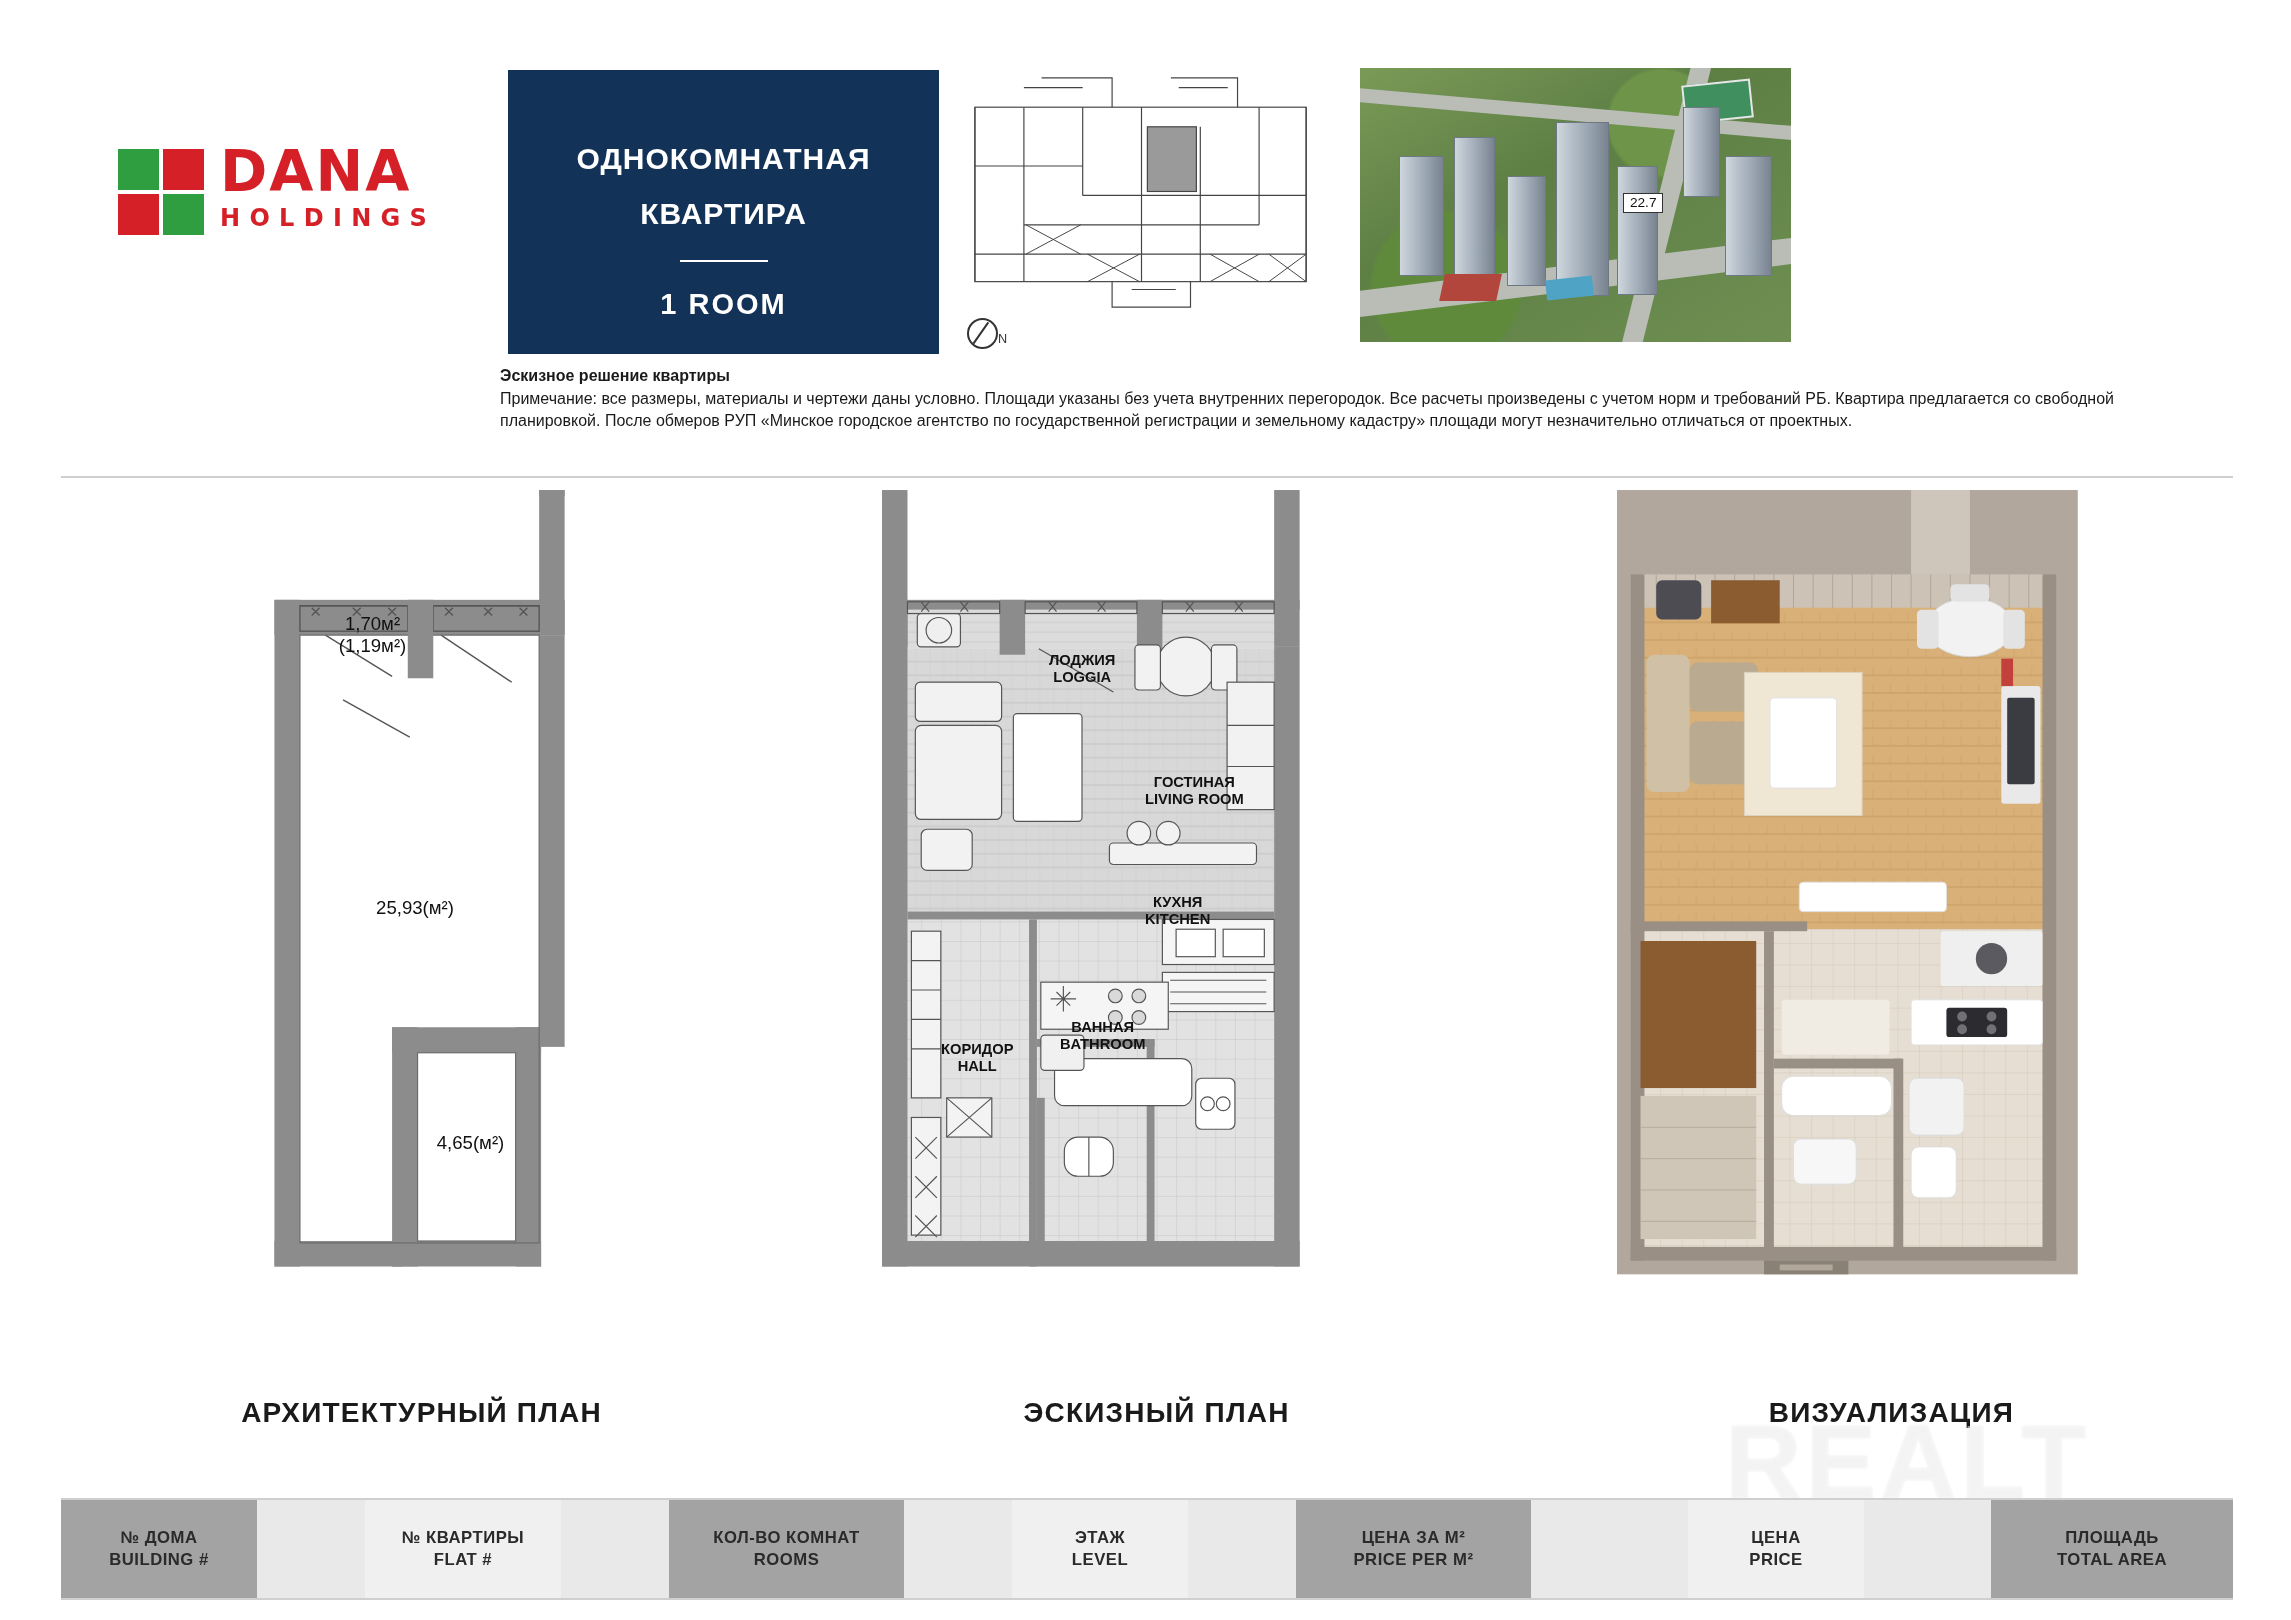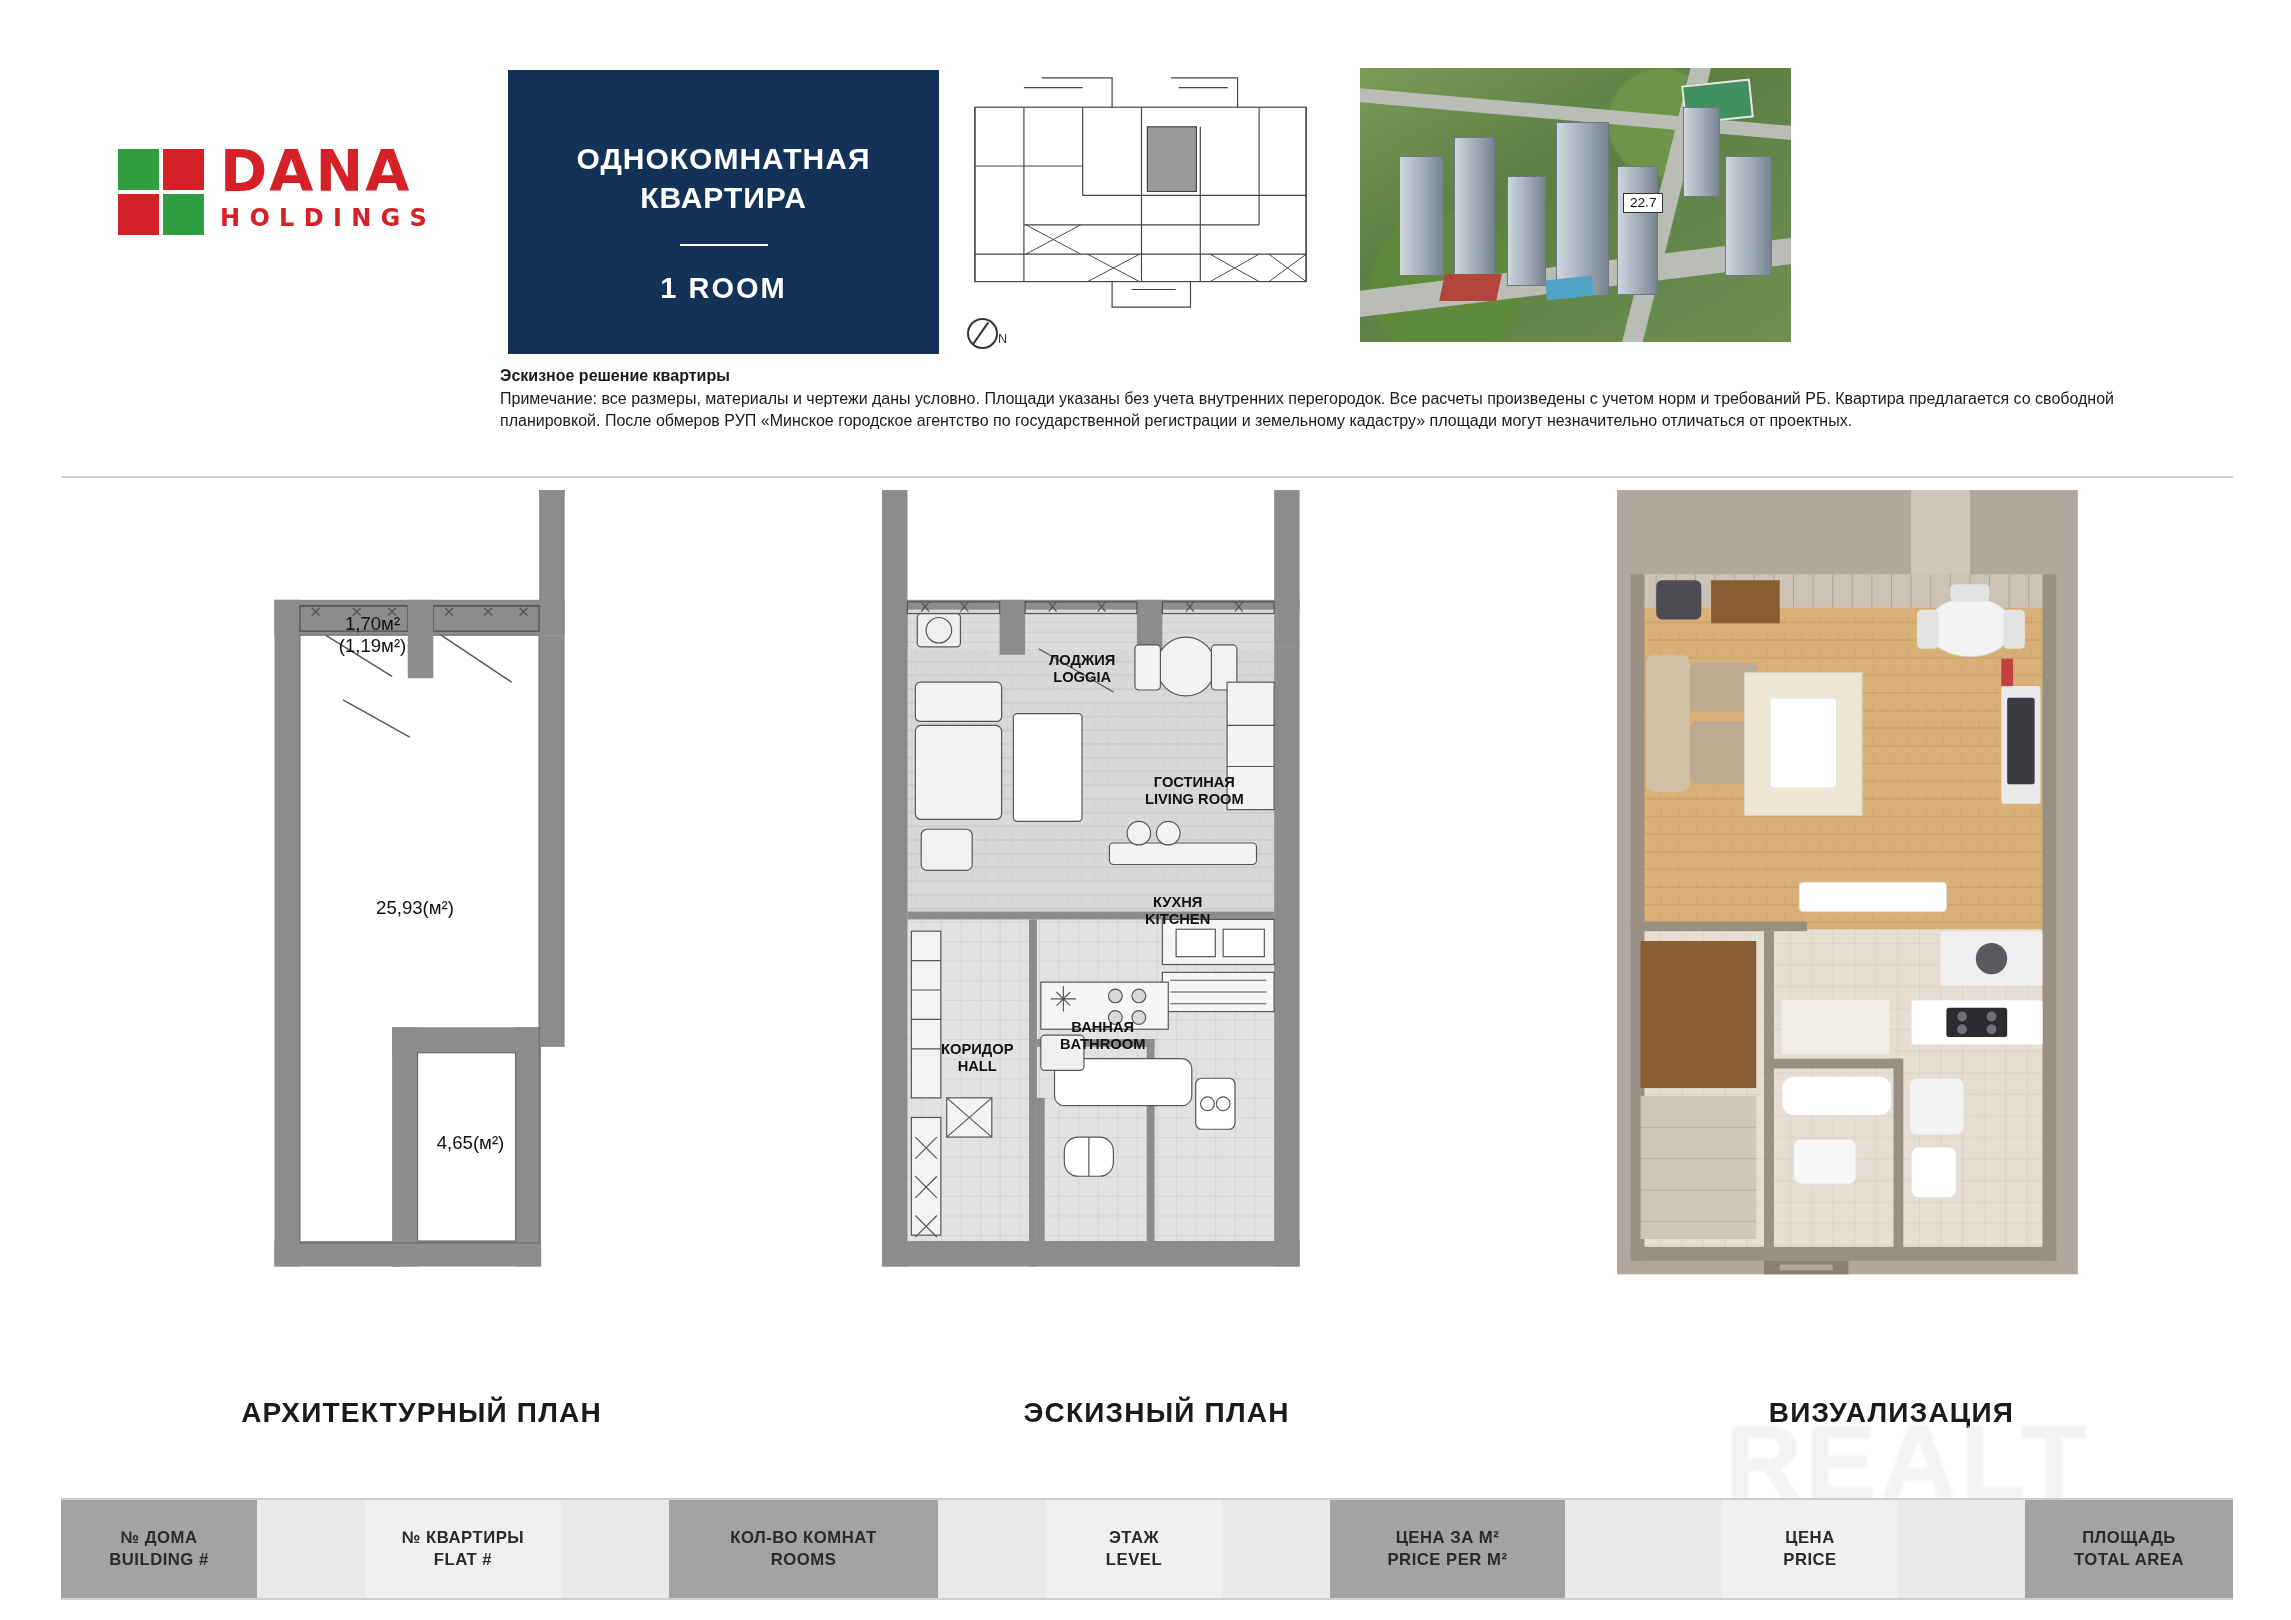--- a/index.html
+++ b/index.html
@@ -336,21 +336,21 @@
       <div class="dana-sq sq-br"></div>
     </div>
     <div class="dana-text">
       <div class="dana-word">DANA</div>
       <div class="dana-sub">HOLDINGS</div>
     </div>
   </div>
 
   <div class="title-box">
     <div class="title-ru">ОДНОКОМНАТНАЯ</div>
-    <div class="title-ru" style="margin-top:0">КВАРТИРА</div>
+    <div class="title-ru" style="margin-top:16px">КВАРТИРА</div>
     <div class="title-rule"></div>
     <div class="title-en">1 ROOM</div>
   </div>
 
   <div class="keyplan">
     <svg width="353" height="245" viewBox="0 0 360 250">
       <g stroke="#444" stroke-width="1.2" fill="none">
         <rect x="10" y="40" width="338" height="178"></rect>
         <path d="M10,40 L10,218 M348,40 L348,218"></path>
         <path d="M60,40 L60,218 M120,40 L120,130 M180,40 L180,218 M240,60 L240,218 M300,40 L300,160"></path>
@@ -690,21 +690,21 @@
     <div class="en">BUILDING #</div>
   </div>
   <div class="f-cell f-fill" style="width:108px"></div>
 
   <div class="f-cell f-label shaded" style="width:196px">
     <div class="ru">№ КВАРТИРЫ</div>
     <div class="en">FLAT #</div>
   </div>
   <div class="f-cell f-fill" style="width:108px"></div>
 
-  <div class="f-cell f-label" style="width:269px">
+  <div class="f-cell f-label" style="width:235px">
     <div class="ru">КОЛ-ВО КОМНАТ</div>
     <div class="en">ROOMS</div>
   </div>
   <div class="f-cell f-fill" style="width:108px"></div>
 
   <div class="f-cell f-label shaded" style="width:176px">
     <div class="ru">ЭТАЖ</div>
     <div class="en">LEVEL</div>
   </div>
   <div class="f-cell f-fill" style="width:108px"></div>

